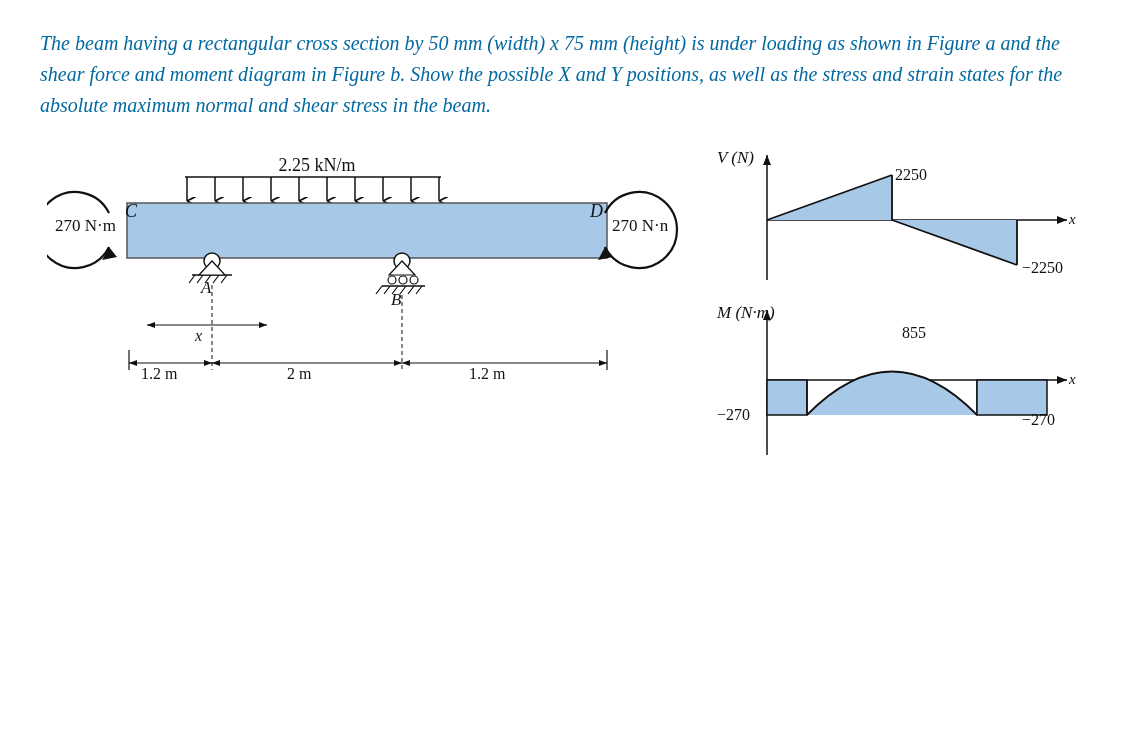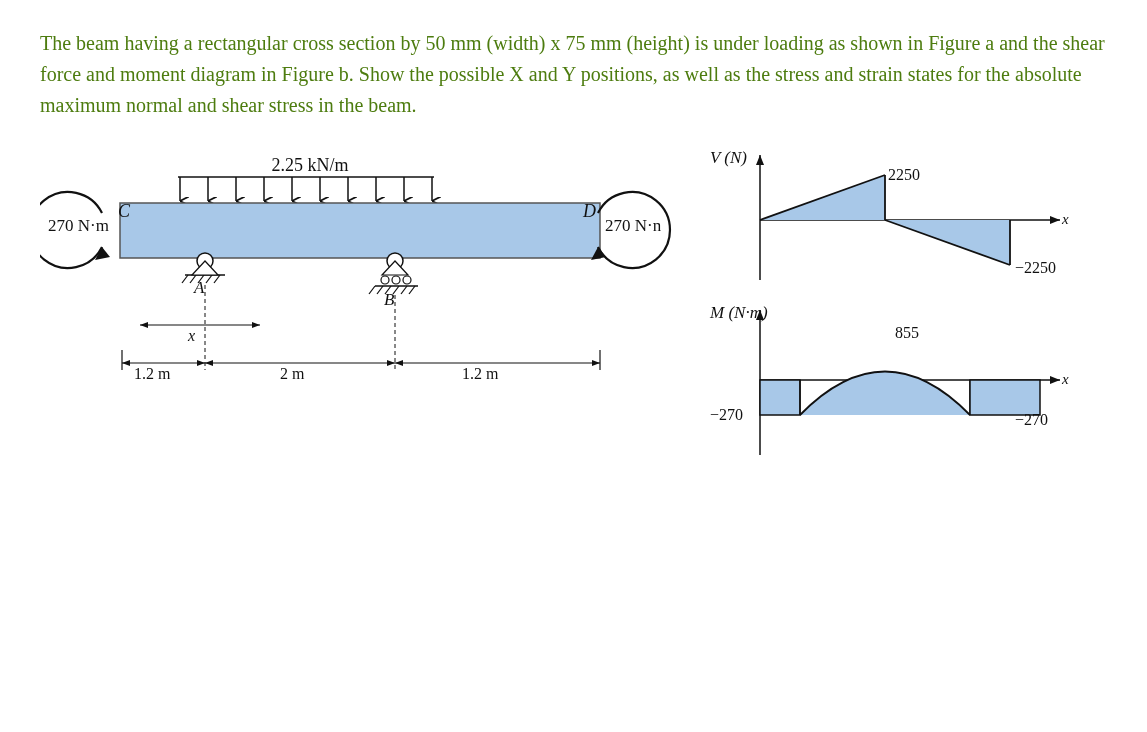--- a/index.html
+++ b/index.html
@@ -13,29 +13,31 @@
     }
     .page {
       width: 1147px;
       height: 732px;
       padding: 28px 40px 20px 40px;
       position: relative;
     }
     .problem-text {
       font-size: 20px;
       line-height: 1.55;
-      color: #4d7c0f;
+      color: #0369a1;
       margin-bottom: 24px;
+      font-style: italic;
     }
     .figures-row {
       display: flex;
       flex-direction: row;
       align-items: flex-start;
       gap: 0px;
       margin-top: 4px;
+      justify-content: flex-end;
     }
     .figure-a {
       position: relative;
       width: 640px;
       height: 330px;
       flex-shrink: 0;
     }
     .figure-b {
       position: relative;
       width: 400px;

